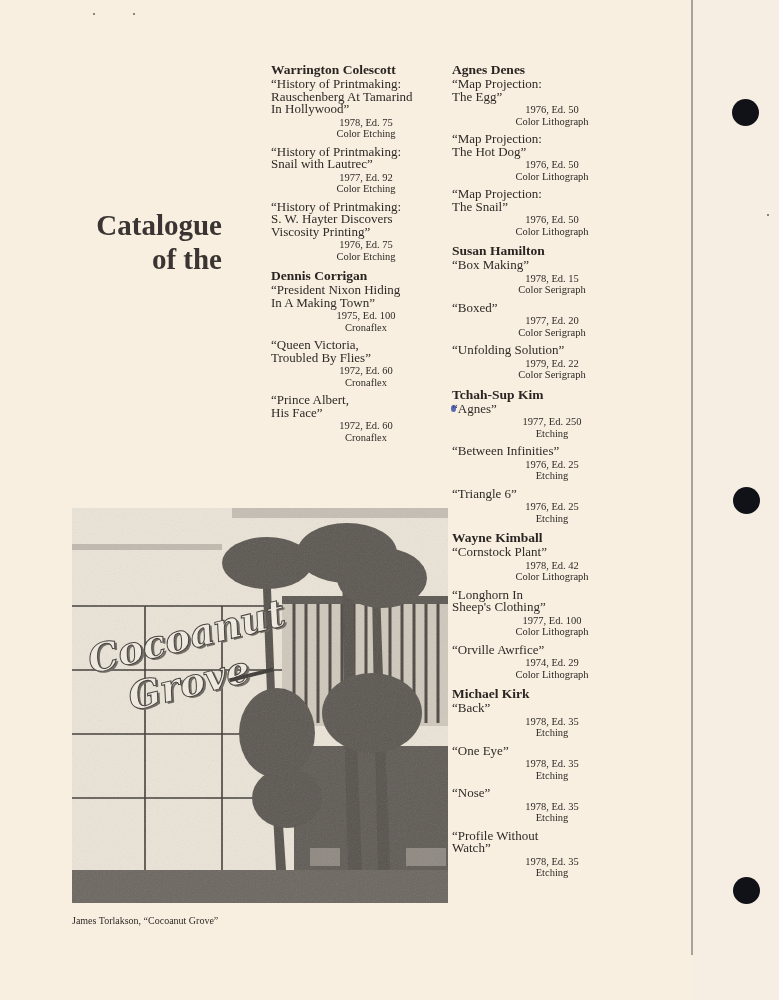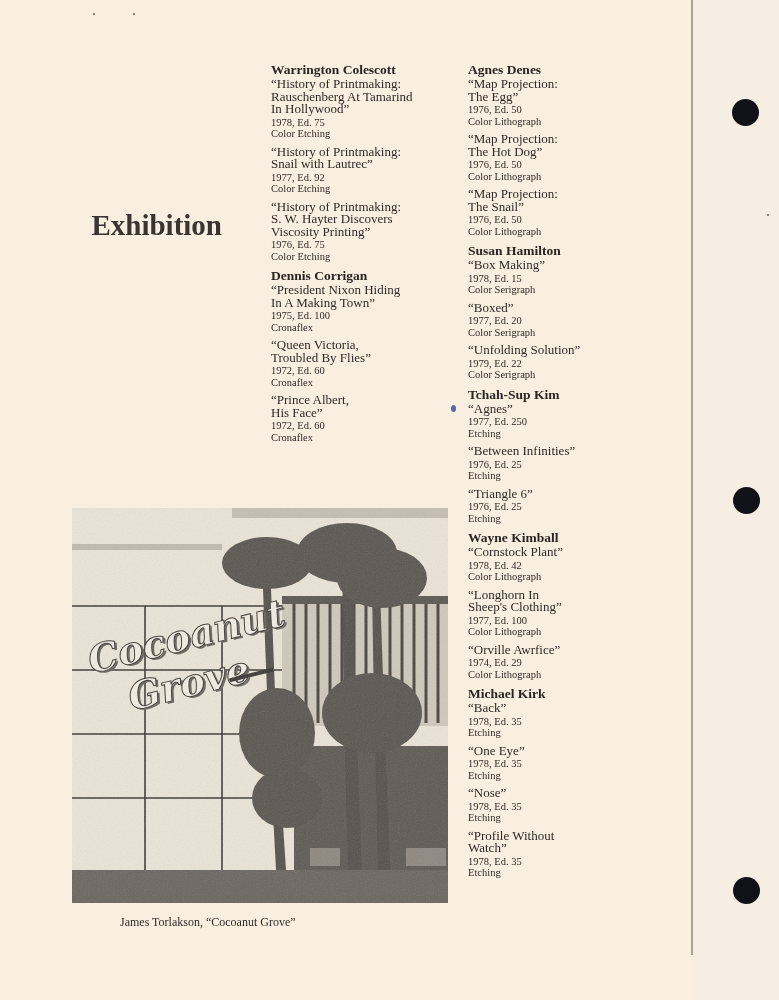--- a/index.html
+++ b/index.html
@@ -22,54 +22,55 @@
     background:#101218;
   }
   .heading {
     position:absolute; left:60px; top:208px; width:162px;
     text-align:right; font-weight:bold; font-size:29px; line-height:34px;
     color:#3a3532; font-family:"Liberation Serif","DejaVu Serif",serif;
   }
   .heading div { white-space:nowrap; }
   .col { position:absolute; top:62px; font-family:Liberation Serif, serif; }
   .col-a { left:271px; width:190px; }
-  .col-b { left:468px; width:200px; }
+  .col-b { left:452px; width:200px; }
   .artist { margin-bottom:6px; }
   .artist-name { font-weight:bold; font-size:13.5px; line-height:15px; color:#2a2522; margin-bottom:1px; }
   .work { margin-bottom:6px; }
   .work-title { font-size:13px; line-height:12.5px; color:#2f2a27; }
-  .work-meta { font-size:10.5px; line-height:11.5px; color:#2f2a27; margin-top:1px; }
+  .work-meta { font-size:10.5px; line-height:11.5px; color:#2f2a27; margin-top:1px;text-align:center; }
   .artwork {
     position:absolute; left:72px; top:508px; width:376px; height:395px;
     background:#ece5da; overflow:hidden;
   }
   .caption {
-    position:absolute; left:72px; top:915px; font-size:12px;
-    font-family:"Liberation Serif","DejaVu Serif",serif; color:#2f2a27;margin-left:48px;
+    position:absolute; left:72px; top:915px; font-size:10px;
+    font-family:"Liberation Serif","DejaVu Serif",serif; color:#2f2a27;
   }
   .pen-mark {
     position:absolute; left:451px; top:405px; width:5px; height:7px;
     border-radius:50%; background:#3850a8; opacity:.85;
   }
   .speck { position:absolute; width:2px; height:2px; background:#6a5e55; border-radius:50%; }
 </style>
 </head>
 <body>
 
 <div class="page-right"></div>
 <div class="fold-line"></div>
 <div class="hole" style="left:732px;top:99px;"></div>
 <div class="hole" style="left:733px;top:487px;"></div>
 <div class="hole" style="left:733px;top:877px;"></div>
 <div class="speck" style="left:93px;top:13px;"></div>
 <div class="speck" style="left:133px;top:13px;"></div>
 <div class="speck" style="left:767px;top:214px;"></div>
 
 <div class="heading">
-  <div>Exhibition</div>
+  <div>Catalogue</div>
+  <div>of the</div>
 </div>
 
 <div class="col col-a">
     <div class="artist">
       <div class="artist-name">Warrington Colescott</div>
       <div class="work">
         <div class="work-title">“History of Printmaking:</div>
         <div class="work-title">Rauschenberg At Tamarind</div>
         <div class="work-title">In Hollywood”</div>
         <div class="work-meta">1978, Ed. 75</div>

